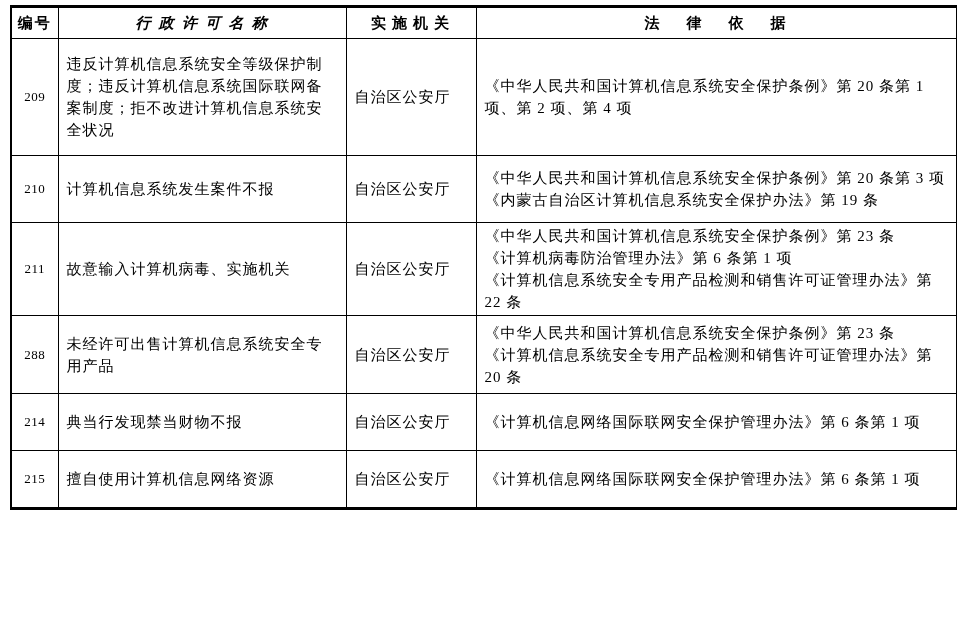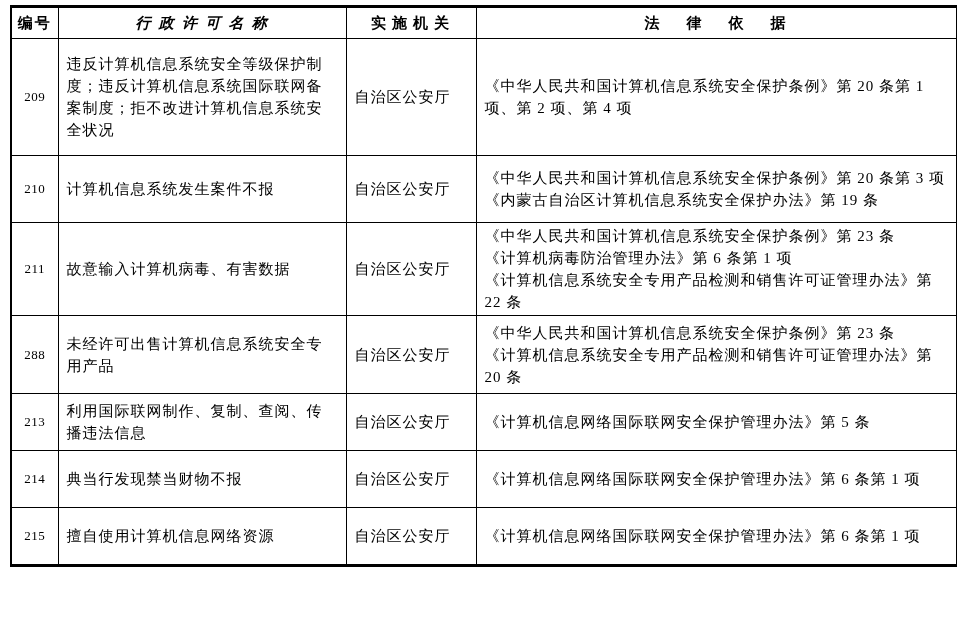--- a/index.html
+++ b/index.html
@@ -101,43 +101,35 @@
         <td class="cell-id">210</td>
         <td class="cell-name">计算机信息系统发生案件不报</td>
         <td class="cell-agency">自治区公安厅</td>
         <td class="cell-legal">
           <div class="legal-line">《中华人民共和国计算机信息系统安全保护条例》第 20 条第 3 项</div>
           <div class="legal-line">《内蒙古自治区计算机信息系统安全保护办法》第 19 条</div>
         </td>
       </tr>
       <tr class="rh-3">
         <td class="cell-id">211</td>
-        <td class="cell-name">故意输入计算机病毒、有害数据</td>
+        <td class="cell-name">故意输入计算机病毒、实施机关</td>
         <td class="cell-agency">自治区公安厅</td>
         <td class="cell-legal">
           <div class="legal-line">《中华人民共和国计算机信息系统安全保护条例》第 23 条</div>
           <div class="legal-line">《计算机病毒防治管理办法》第 6 条第 1 项</div>
           <div class="legal-line">《计算机信息系统安全专用产品检测和销售许可证管理办法》第 22 条</div>
         </td>
       </tr>
       <tr class="rh-4">
         <td class="cell-id">288</td>
         <td class="cell-name">未经许可出售计算机信息系统安全专用产品</td>
         <td class="cell-agency">自治区公安厅</td>
         <td class="cell-legal">
           <div class="legal-line">《中华人民共和国计算机信息系统安全保护条例》第 23 条</div>
           <div class="legal-line">《计算机信息系统安全专用产品检测和销售许可证管理办法》第 20 条</div>
-        </td>
-      </tr>
-      <tr class="rh-5">
-        <td class="cell-id">213</td>
-        <td class="cell-name">利用国际联网制作、复制、查阅、传播违法信息</td>
-        <td class="cell-agency">自治区公安厅</td>
-        <td class="cell-legal">
-          <div class="legal-line">《计算机信息网络国际联网安全保护管理办法》第 5 条</div>
         </td>
       </tr>
       <tr class="rh-6">
         <td class="cell-id">214</td>
         <td class="cell-name">典当行发现禁当财物不报</td>
         <td class="cell-agency">自治区公安厅</td>
         <td class="cell-legal">
           <div class="legal-line">《计算机信息网络国际联网安全保护管理办法》第 6 条第 1 项</div>
         </td>
       </tr>

